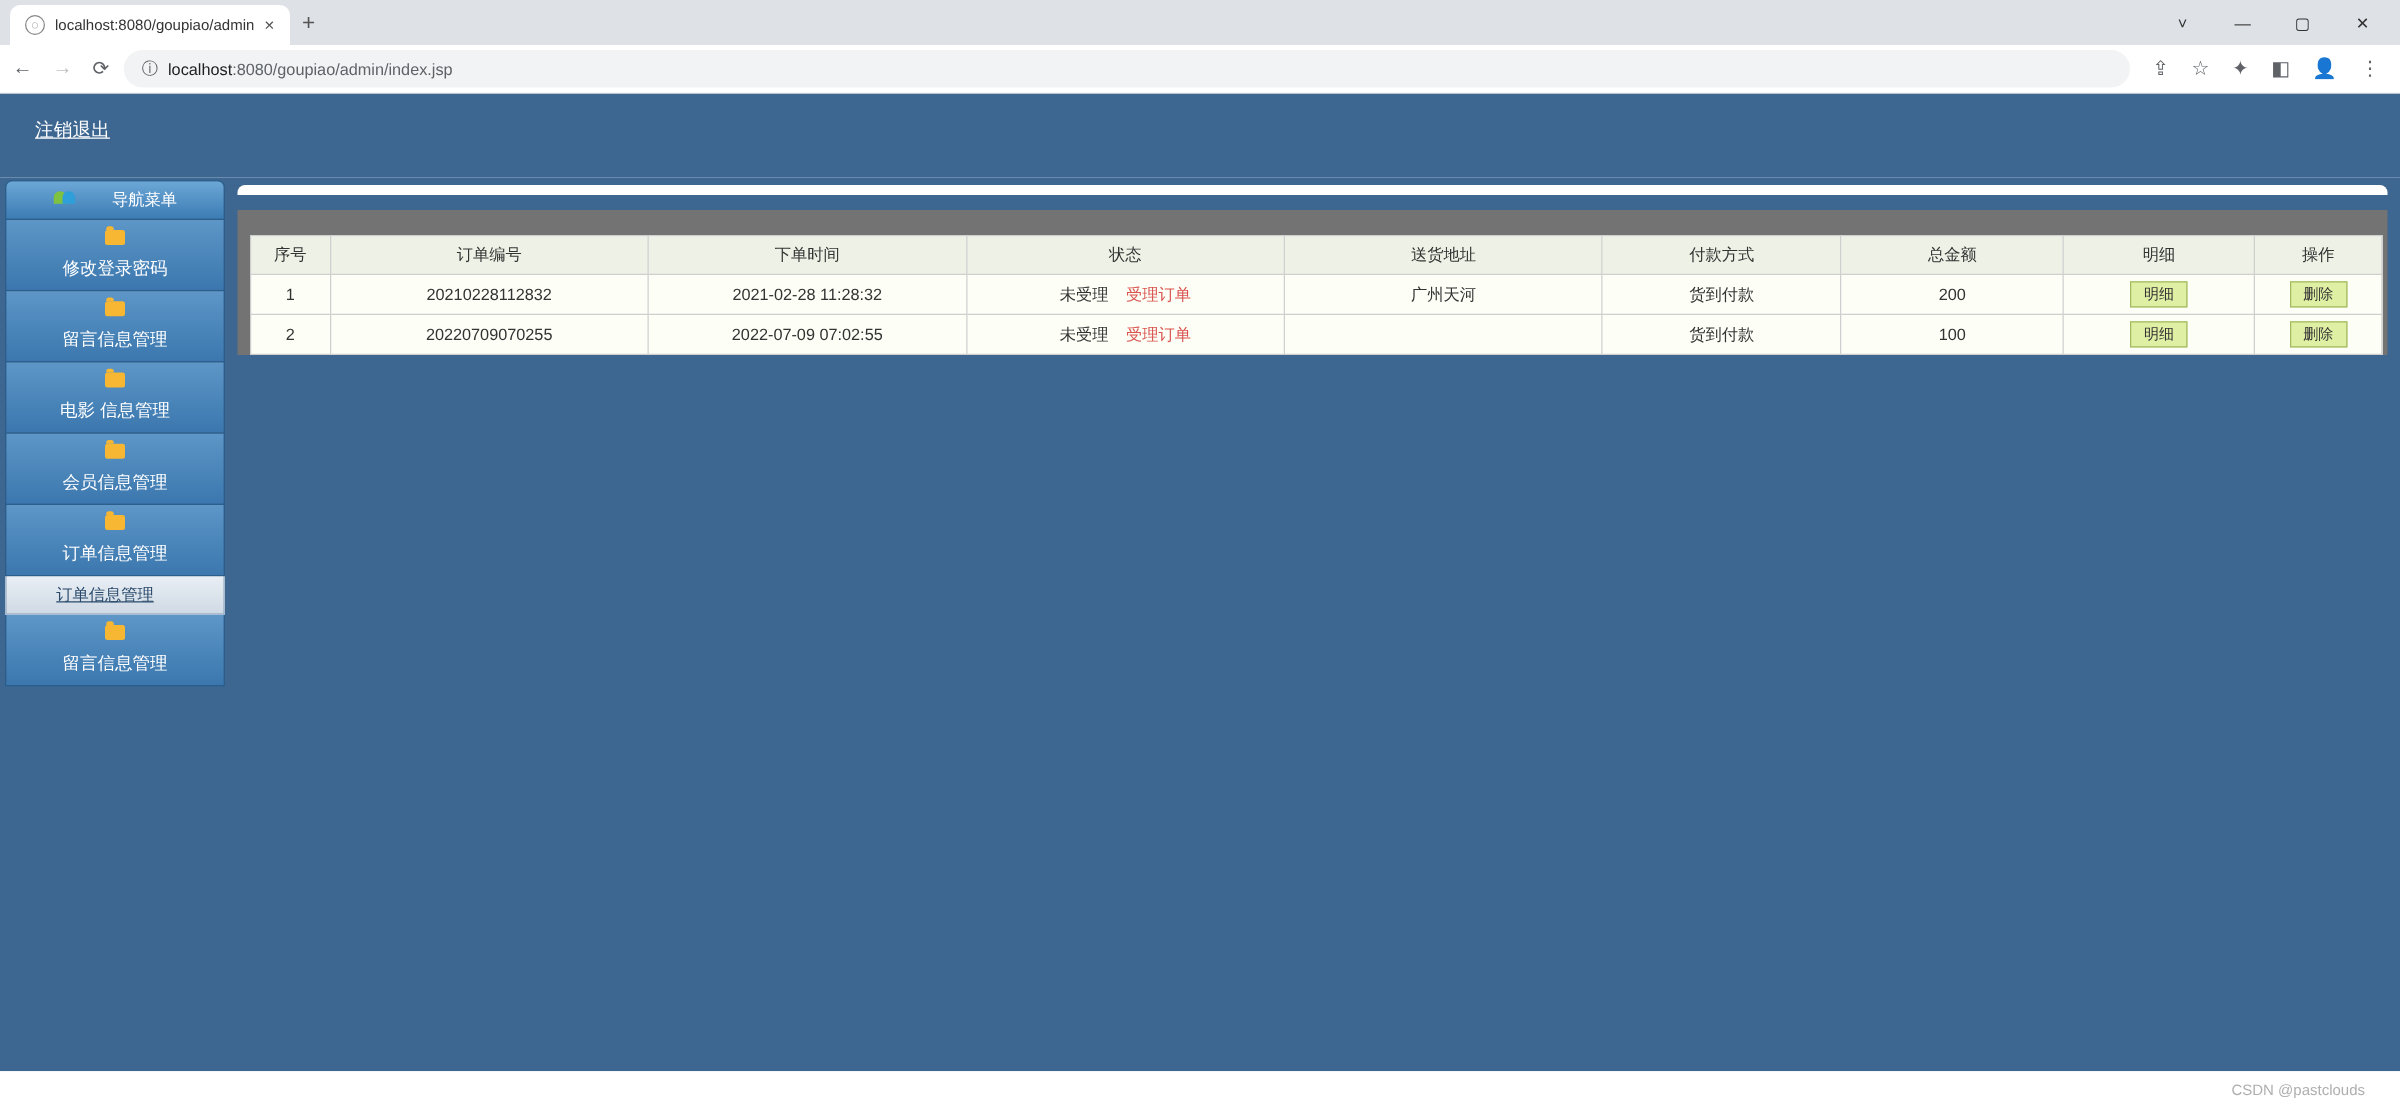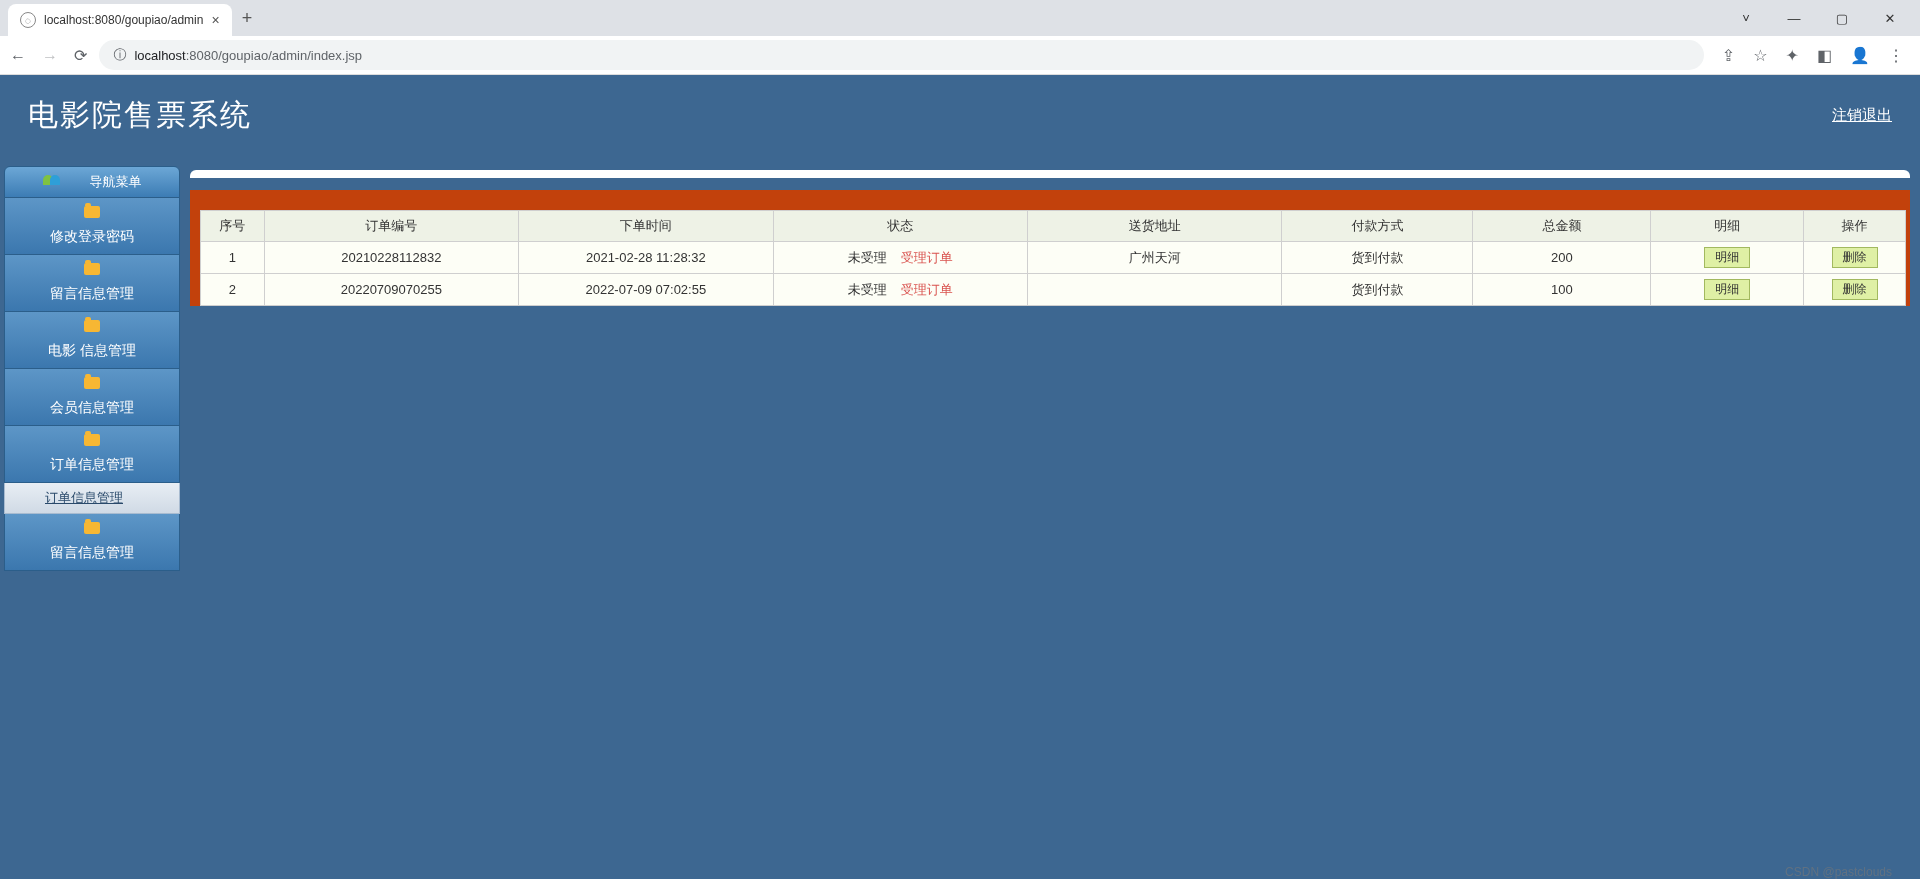--- a/index.html
+++ b/index.html
@@ -38,21 +38,21 @@
 .people-icon::before { content: ""; position: absolute; left: 0; top: 0; width: 10px; height: 10px; background: #7fc242; border-radius: 50% 50% 0 0; }
 .people-icon::after { content: ""; position: absolute; left: 7px; top: 0; width: 10px; height: 10px; background: #2e9fd8; border-radius: 50% 50% 0 0; }
 .nav-item { background: linear-gradient(#5d96c7, #3b77ae); color: #fff; padding: 8px 12px; border: 1px solid #2b5e8a; border-top: none; display: flex; align-items: center; gap: 10px; font-size: 14px; cursor: pointer; flex-direction: column; }
 .folder-icon { width: 16px; height: 12px; background: #f7b733; border-radius: 2px; position: relative; }
 .folder-icon::before { content: ""; position: absolute; top: -3px; left: 1px; width: 6px; height: 3px; background: #f7b733; border-radius: 2px 2px 0 0; }
 .sub-item { background: linear-gradient(#e8eef4, #d0dae5); color: #2a4a6b; padding: 6px 12px 6px 40px; border: 1px solid #a8bbd0; border-top: none; font-size: 13px; text-decoration: underline; cursor: pointer; }
 
 
 .content-wrap { flex: 1; padding: 6px 10px 10px 6px; }
 .content-topbar { height: 8px; background: #fff; border-radius: 6px 6px 0 0; margin-bottom: 12px; }
-.content { background: #c2410c; padding: 0 0 0 0; }
+.content { background: #737373; padding: 0 0 0 0; }
 
 
 .tbl-wrap { padding: 20px 4px 0 10px; }
 table { width: 100%; border-collapse: collapse; background: #fff; }
 th { background: #eef2e6; border: 1px solid #cfcfcf; padding: 6px 8px; font-weight: 400; color: #333; font-size: 13px; }
 td { background: #fdfef6; border: 1px solid #cfcfcf; padding: 5px 8px; text-align: center; color: #333; font-size: 13px; }
 .status-link { color: #d9534f; margin-left: 14px; cursor: pointer; }
 .btn-cell button { background: #dff0a5; border: 1px solid #a2b95f; padding: 1px 10px; font-size: 12px; cursor: pointer; color: #333; }
 
 
@@ -91,21 +91,20 @@
       <span>☆</span>
       <span>✦</span>
       <span>◧</span>
       <span>👤</span>
       <span>⋮</span>
     </div>
   </div>
 </div>
 
 <div class="app-header">
-  <div class="app-title">电影院售票系统</div>
   <a class="logout-link">注销退出</a>
 </div>
 
 <div class="main">
   <div class="sidebar">
     <div class="nav-header">
       <span class="people-icon"></span>
       <span>导航菜单</span>
     </div>
     <div class="nav-item">

